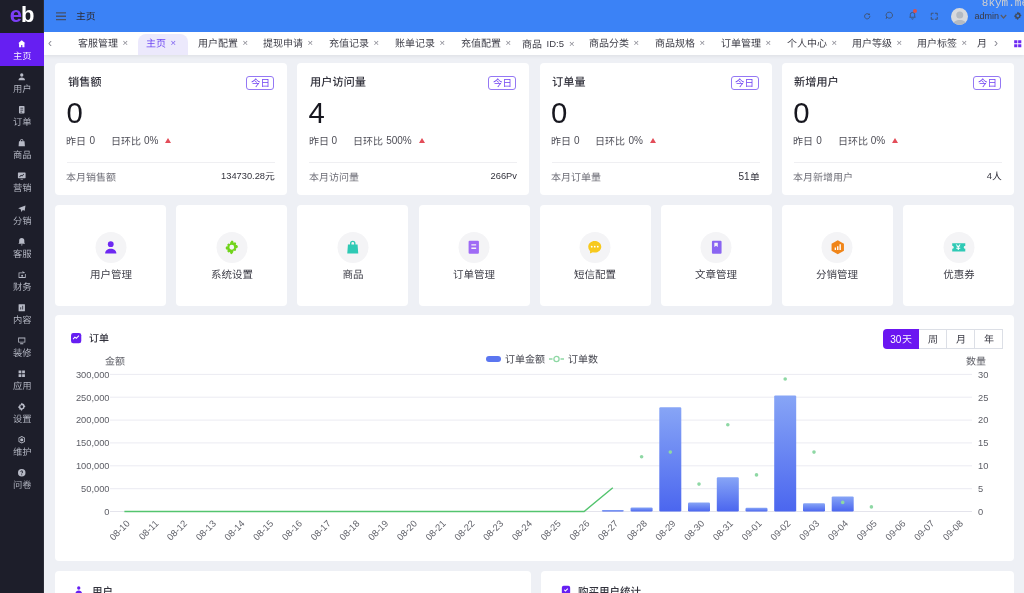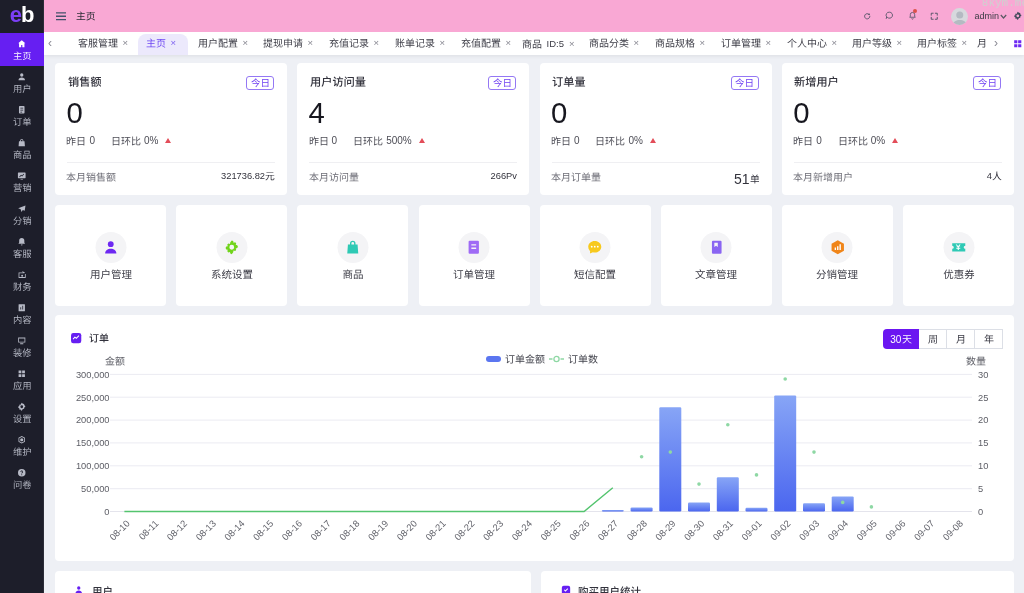--- a/index.html
+++ b/index.html
@@ -318,21 +318,21 @@
       <div style="display:flex;justify-content:center;margin-top:2.8px">
         <svg width="18.6" height="9.3" viewBox="0 0 2000 1000" style="" fill="#b7bac6">
           <g transform="translate(0,880) scale(1,-1)">
             <use href="#g95eer" x="0"></use>
             <use href="#g5377r" x="1000"></use>
           </g>
         </svg>
       </div>
     </div>
   </div>
-<div class="abs" style="left:44px;top:0;width:980px;height:32px;background:#f9a8d4;z-index:40">
+<div class="abs" style="left:44px;top:0;width:980px;height:32px;background:#3b82f6;z-index:40">
     <div class="abs" style="left:11.5px;top:12px">
       <svg width="10" height="8.5" viewBox="0 0 10 8.5" stroke="#44506b" stroke-width="1.3">
         <path d="M0 .8h10M0 4.25h10M0 7.7h10"></path>
       </svg>
     </div>
     <div class="abs" style="left:32.2px;top:11px">
       <svg width="19.6" height="9.8" viewBox="0 0 2000 1000" style="" fill="#2d2d36">
         <g transform="translate(0,880) scale(1,-1)">
           <use href="#g4e3br" x="0"></use>
           <use href="#g9875r" x="1000"></use>
@@ -593,21 +593,21 @@
         <g transform="translate(0,880) scale(1,-1)">
           <use href="#g672cr" x="0"></use>
           <use href="#g6708r" x="1000"></use>
           <use href="#g9500r" x="2000"></use>
           <use href="#g552er" x="3000"></use>
           <use href="#g989dr" x="4000"></use>
         </g>
       </svg>
     </div>
     <div class="abs fr" style="right:12.5px;top:108.6px">
-      <span style="font-size:9.3px;color:#32323c">321736.82</span>
+      <span style="font-size:9.3px;color:#32323c">134730.28</span>
       <svg width="9.8" height="9.8" viewBox="0 0 1000 1000" style="" fill="#32323c">
         <g transform="translate(0,880) scale(1,-1)">
           <use href="#g5143r" x="0"></use>
         </g>
       </svg>
     </div>
   </div>
 <div class="card" style="left:297.2px;top:62.5px;width:232.3px;height:132px">
     <div class="abs" style="left:12.5px;top:13px">
       <svg width="56.0" height="11.2" viewBox="0 0 5000 1000" style="" fill="#32323c">
@@ -708,21 +708,21 @@
         <g transform="translate(0,880) scale(1,-1)">
           <use href="#g672cr" x="0"></use>
           <use href="#g6708r" x="1000"></use>
           <use href="#g8ba2r" x="2000"></use>
           <use href="#g5355r" x="3000"></use>
           <use href="#g91cfr" x="4000"></use>
         </g>
       </svg>
     </div>
     <div class="abs fr" style="right:12.5px;top:108.6px">
-      <span style="font-size:14px;color:#32323c">51</span>
+      <span style="font-size:10px;color:#32323c">51</span>
       <svg width="9.8" height="9.8" viewBox="0 0 1000 1000" style="" fill="#32323c">
         <g transform="translate(0,880) scale(1,-1)">
           <use href="#g5355r" x="0"></use>
         </g>
       </svg>
     </div>
   </div>
 <div class="card" style="left:781.8px;top:62.5px;width:232.3px;height:132px">
     <div class="abs" style="left:12.5px;top:13px">
       <svg width="44.8" height="11.2" viewBox="0 0 4000 1000" style="" fill="#32323c">

